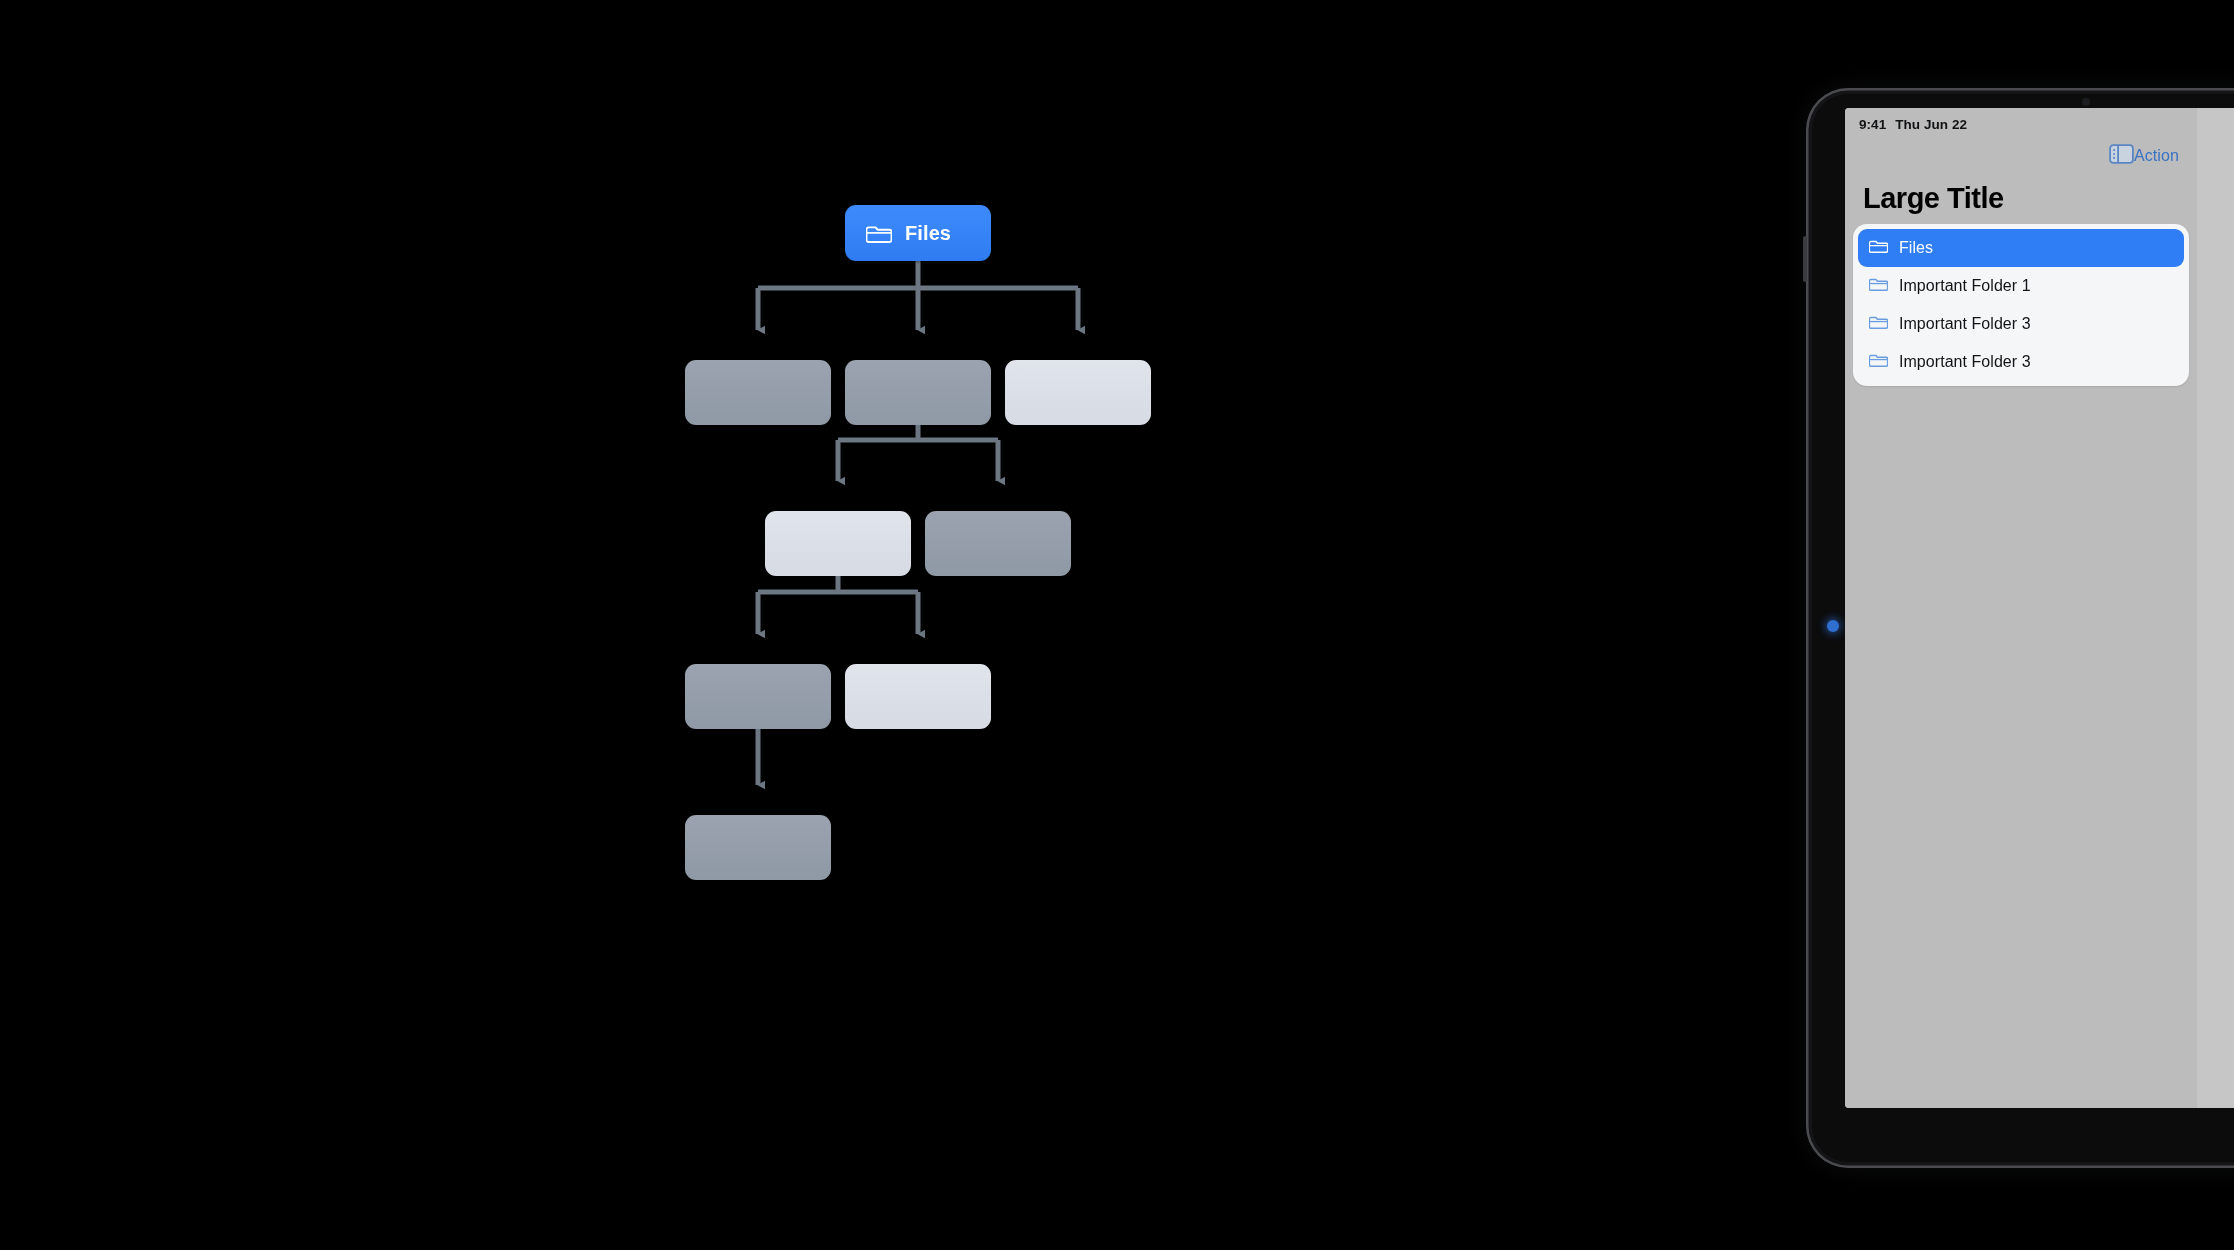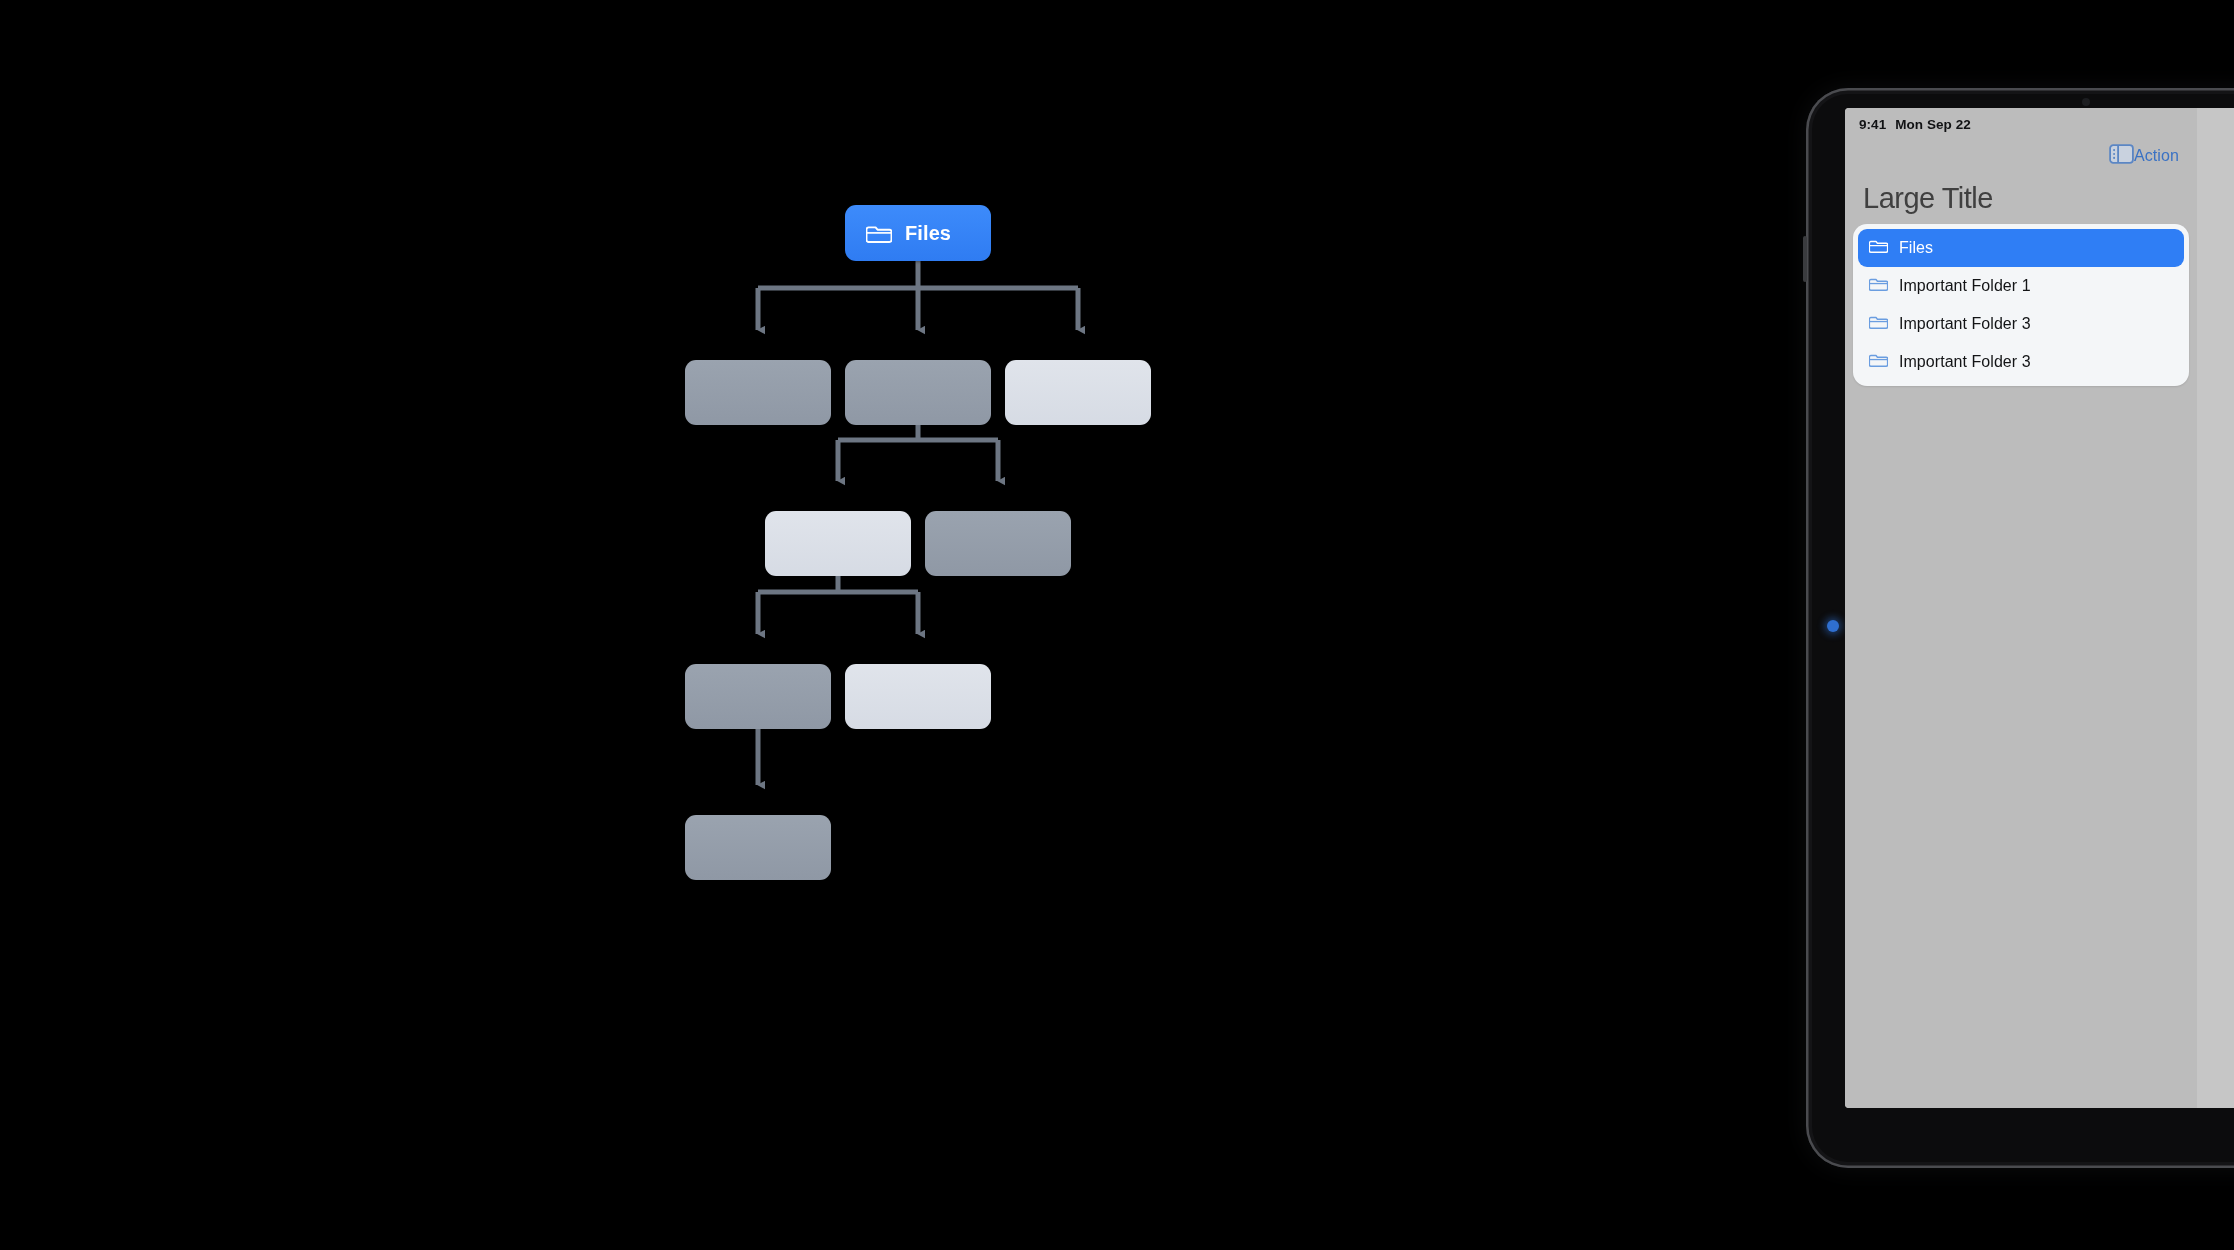--- a/index.html
+++ b/index.html
@@ -160,22 +160,22 @@
 
   #action-button {
     color: #3a72c4;
     font-size: 16px;
     letter-spacing: 0.1px;
   }
 
   #large-title {
     padding: 14px 18px 10px 18px;
     font-size: 29px;
-    font-weight: 400;
-    color: #404040;
+    font-weight: 700;
+    color: #000000;
     letter-spacing: -0.5px;
     line-height: 1.12;
   }
 
   #list-card {
     margin: 0 8px 0 8px;
     background: #f4f6f8;
     border-radius: 14px;
     padding: 5px 5px;
     box-shadow: 0 1px 2px rgba(0,0,0,0.10);
@@ -264,21 +264,21 @@
     <div id="ipad-side-btn"></div>
     <div id="ipad-cam"></div>
     <div id="cursor-dot"></div>
 
     <div id="screen">
 
       <div id="sidebar-pane">
 
         <div id="status-bar">
           <span id="status-time">9:41</span>
-          <span id="status-date">Mon Sep 22</span>
+          <span id="status-date">Thu Jun 22</span>
         </div>
 
         <div id="nav-toolbar">
           <span>
             <svg width="25" height="20" viewBox="0 0 25 20" aria-hidden="true">
               <rect x="1.1" y="1.1" width="22.8" height="17.8" rx="3.2" fill="#c9d2df" stroke="#5b86c4" stroke-width="1.8"></rect>
               <path d="M9.1,1.1 L9.1,18.9" stroke="#5b86c4" stroke-width="1.8"></path>
               <g fill="#5b86c4">
                 <circle cx="5.1" cy="6.1" r="1.05"></circle>
                 <circle cx="5.1" cy="10.0" r="1.05"></circle>

